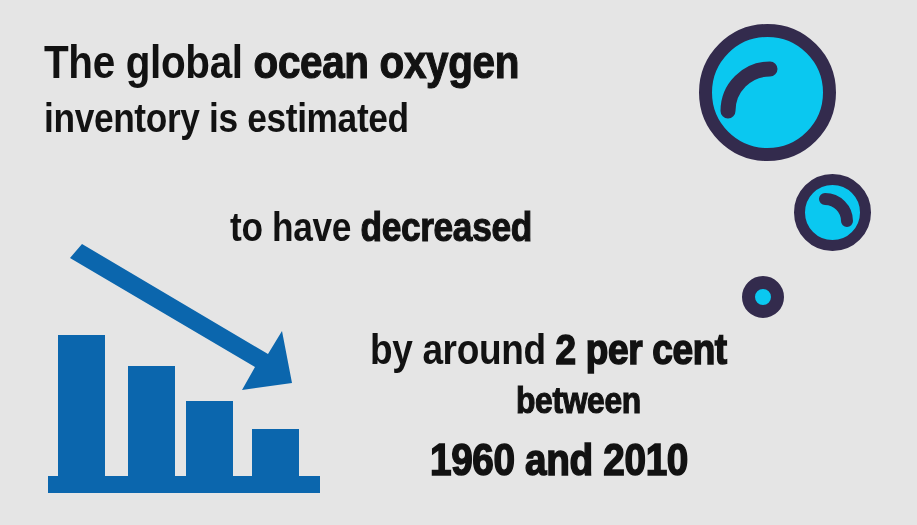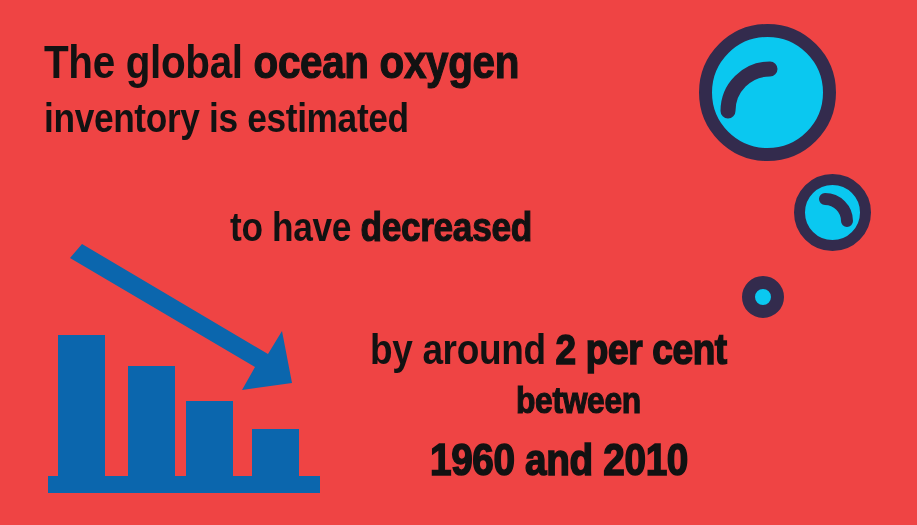--- a/index.html
+++ b/index.html
@@ -9,21 +9,21 @@
   body {
     width: 917px;
     height: 525px;
     overflow: hidden;
     font-family: "Liberation Sans", sans-serif;
   }
   #infographic {
     position: relative;
     width: 917px;
     height: 525px;
-    background: #ef4444;
+    background: #e5e5e5;
     overflow: hidden;
   }
 
   
   .txt {
     position: absolute;
     color: #121212;
     font-family: "Liberation Sans", sans-serif;
     font-weight: bold;
     letter-spacing: -0.4px;

